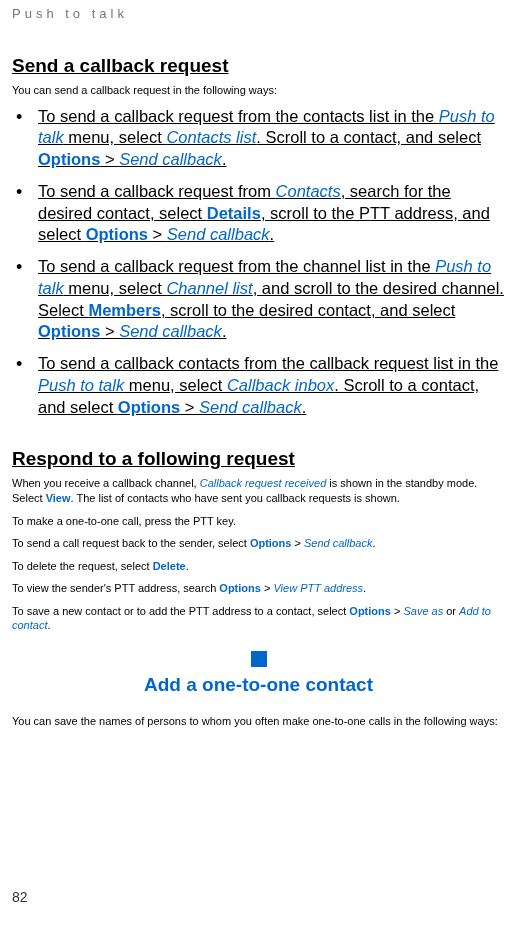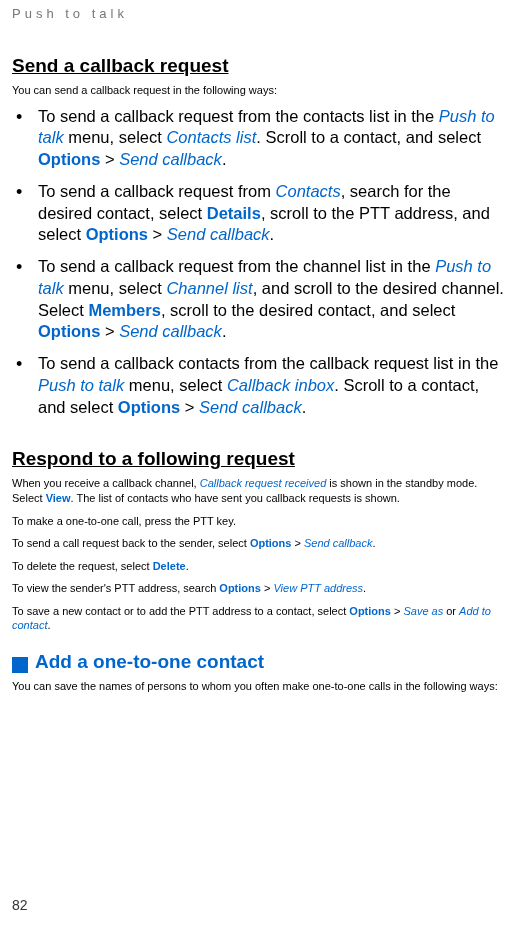--- a/index.html
+++ b/index.html
@@ -23,53 +23,55 @@
     font-size: 19px;
     font-weight: bold;
     text-decoration: underline;
     margin-bottom: 6px;
     margin-top: 30px;
   }
   .subsection-heading {
     font-size: 19px;
     font-weight: bold;
     margin-top: 18px;
-    margin-bottom: 6px;
+    margin-bottom: 18px;
     display: flex;
-    align-items: flex-end;
+    align-items: center;
     gap: 7px;
+    flex-direction: column;
   }
   .square {
     display: inline-block;
     width: 16px;
     height: 16px;
     background: #0066cc;
   }
   .sub-blue { color: #0066cc; }
   p { font-size: 11px; line-height: 1.32; margin-bottom: 8px; }
   ul { list-style: none; margin-top: 5px; }
   li {
     font-size: 16.5px;
     line-height: 1.32;
     padding-left: 26px;
     margin-bottom: 10px;
     position: relative;
+    text-decoration: underline;
   }
   li::before {
     content: "•";
     position: absolute;
     left: 4px;
     top: 0;
     font-size: 18px;
   }
   .italic-link { color: #0066cc; font-style: italic; }
   .bold-link { color: #0066cc; font-weight: bold; }
   .page-number {
     position: absolute;
-    bottom: 12px;
+    bottom: 20px;
     left: 12px;
     font-size: 14px;
     color: #333;
   }
 </style>
 </head>
 <body>
 
 <div class="header">Push to talk</div>
 

